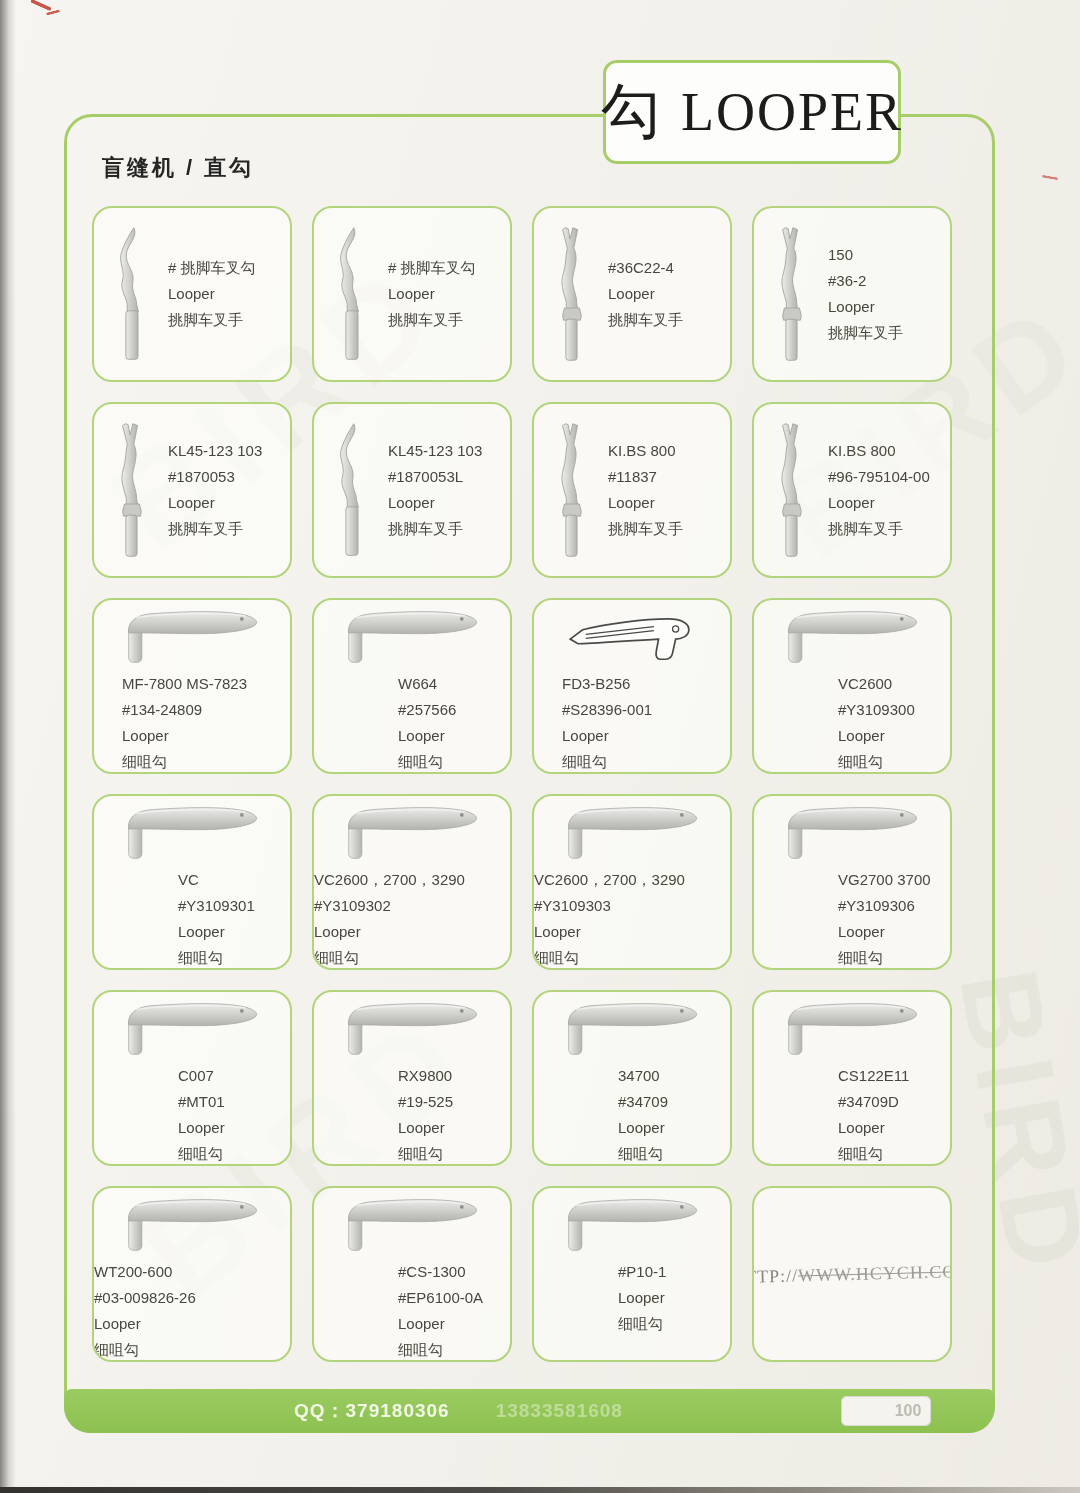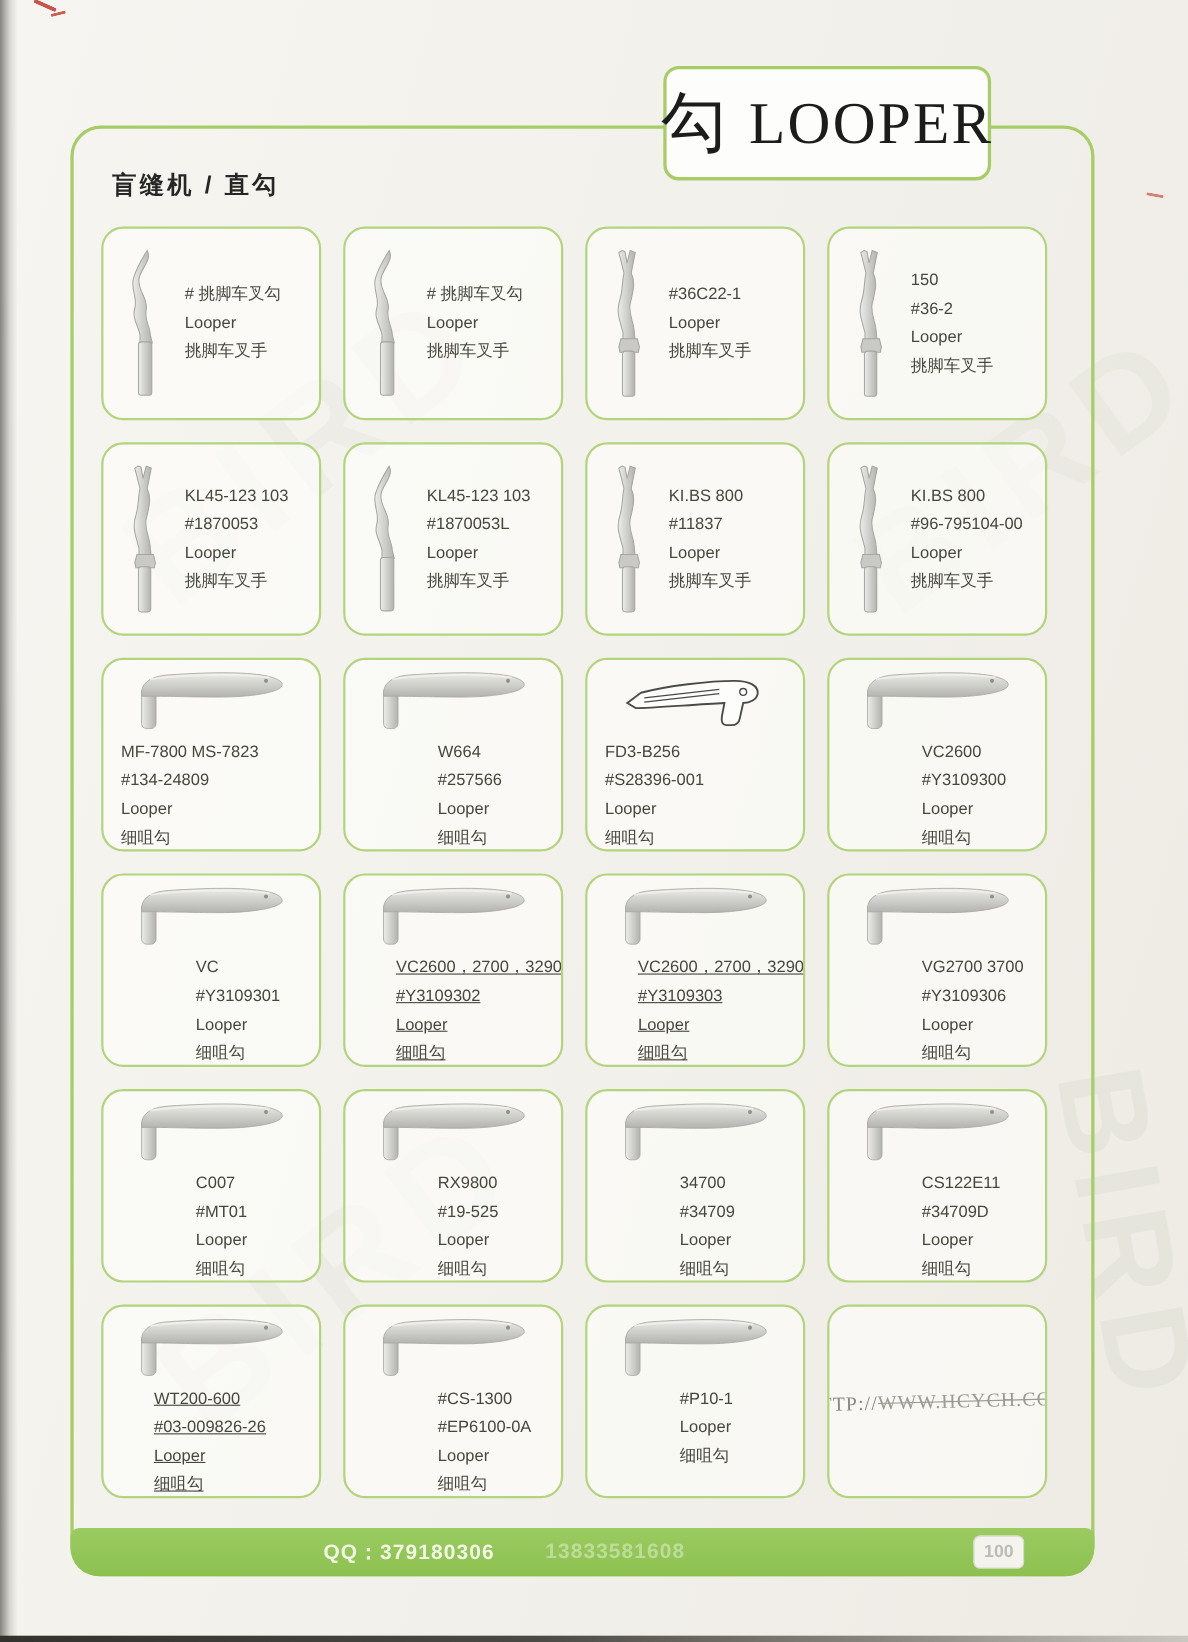--- a/index.html
+++ b/index.html
@@ -34,41 +34,41 @@
   .ln{font-size:15px;line-height:26px;color:#47473f;white-space:nowrap;}
   
   .cell.side{display:flex;align-items:center;}
   .side .img-col{flex:0 0 74px;display:flex;justify-content:center;align-items:center;height:100%;}
   .side .part-v{width:56px;height:146px;}
   .side .txt{flex:1;}
   
   .top .img-row{height:66px;display:flex;align-items:flex-start;justify-content:flex-start;
     padding:5px 0 0 8px;}
   .top .part-h{width:182px;height:62px;}
-  .top .txt.flush{padding-left:16px;}
-  .top .txt.mid{padding-left:46px;text-decoration:underline;}
+  .top .txt.flush{padding-left:28px;}
+  .top .txt.mid{}
   .top .txt.ind{padding-left:84px;}
   
   .cell.urlbox{display:flex;align-items:center;justify-content:center;}
   .url{font-family:"Liberation Serif",serif;font-size:18px;letter-spacing:1px;color:#73726b;
     transform:rotate(-1.5deg);white-space:nowrap;opacity:.85;}
   .url .struck{text-decoration:line-through;text-decoration-color:#8b8a83;color:#8b8a83;}
 
   
   .footer-bar{position:absolute;left:64px;top:1389px;width:931px;height:44px;z-index:4;
     background:linear-gradient(180deg,#9bcb61,#8cc150);border-radius:8px 8px 26px 26px;
     display:flex;align-items:center;}
   .footer-text{display:flex;align-items:center;padding-left:230px;font-size:19px;font-weight:bold;
     color:#f2f8e5;letter-spacing:1px;}
   .footer-text .qq{margin-right:46px;text-align:center;}
   .footer-text .mob{margin-right:12px;}
   .footer-text .faded{opacity:.45;}
   .page-badge{position:absolute;right:64px;top:7px;width:46px;height:30px;background:#f4f3ee;
     border-radius:6px;display:flex;align-items:center;justify-content:center;
-    font-size:16px;font-weight:bold;color:#bcbbb4;box-shadow:inset 0 0 0 1px #d9d8d1;}
+    font-size:16px;font-weight:bold;color:#bcbbb4;box-shadow:inset 0 0 0 1px #d9d8d1;padding-left:44px;}
 </style>
 </head>
 <body>
 
 <svg width="0" height="0" style="position:absolute">
   <defs>
     <linearGradient id="met" x1="0" y1="0" x2="0" y2="1">
       <stop offset="0" stop-color="#ececea"></stop>
         <stop offset=".5" stop-color="#cfcfcb"></stop>
         <stop offset="1" stop-color="#b2b2ae"></stop>
@@ -150,21 +150,21 @@
         <div class="ln">挑脚车叉手</div>
       </div>
     </div>
     <div class="cell side">
       <div class="img-col">
           <svg class="part-v">
             <use href="#loop-v2"></use>
           </svg>
         </div>
       <div class="txt">
-        <div class="ln">#36C22-1</div>
+        <div class="ln">#36C22-4</div>
         <div class="ln">Looper</div>
         <div class="ln">挑脚车叉手</div>
       </div>
     </div>
     <div class="cell side">
       <div class="img-col">
           <svg class="part-v">
             <use href="#loop-v2"></use>
           </svg>
         </div>

